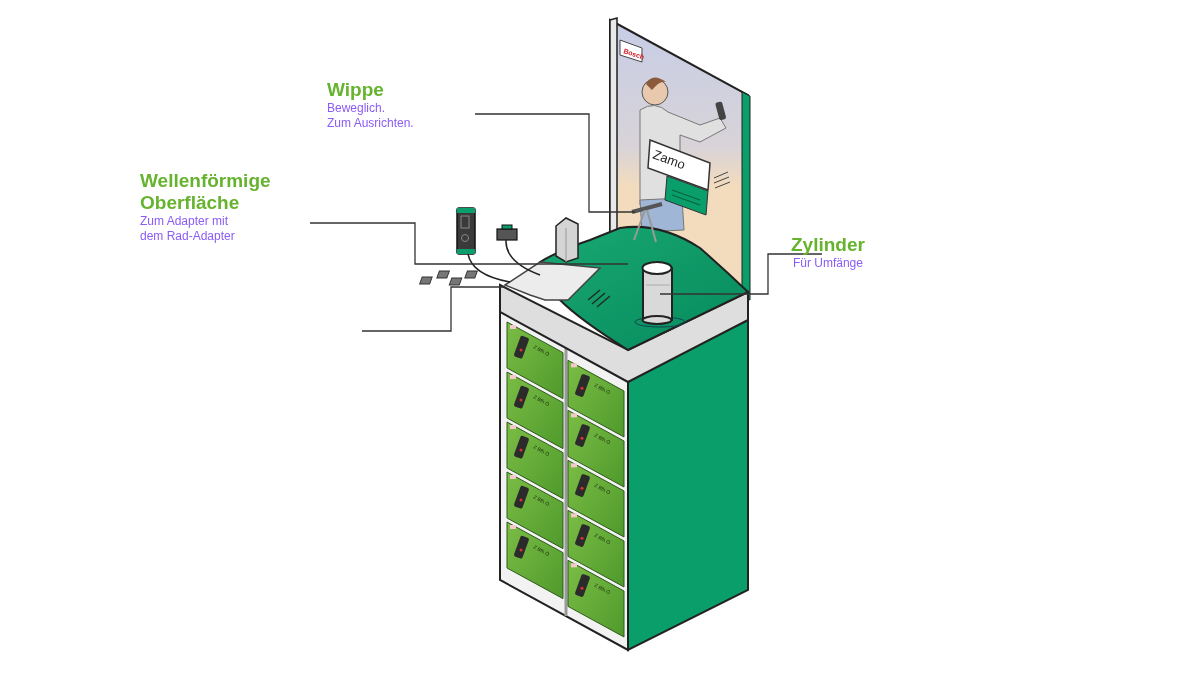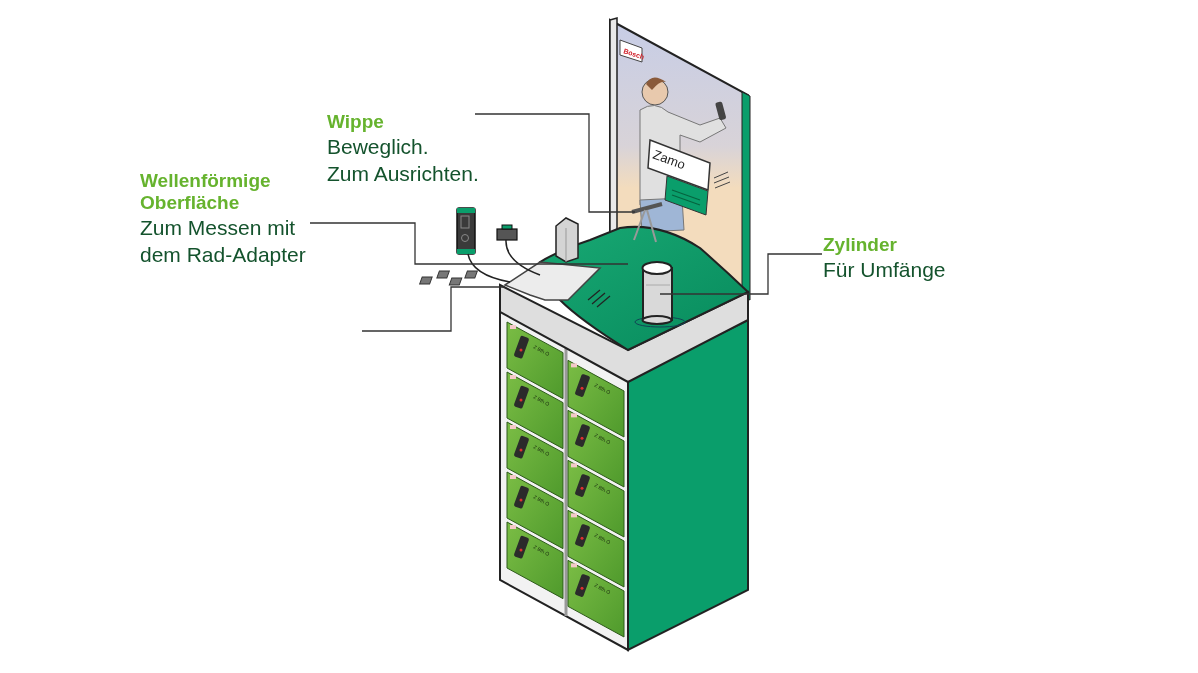--- a/index.html
+++ b/index.html
@@ -1,21 +1,21 @@
 <!DOCTYPE html>
 <html><head>
 <meta charset="utf-8">
 <style>
   html, body { margin: 0; padding: 0; background: #ffffff; }
   body { width: 1198px; height: 673px; position: relative; overflow: hidden;
          font-family: "Liberation Sans", sans-serif; }
   #stage { position: absolute; left: 0; top: 0; width: 1198px; height: 673px; }
   .label { position: absolute; line-height: 1.15; }
   .label .title { color: #66b32e; font-weight: bold; font-size: 19px; display: block; }
-  .label .desc { color: #14532d; font-size: 21px; display: block; line-height: 1.3; }
+  .label .desc { color: #8b5cf6; font-size: 12px; display: block; line-height: 1.3; }
   svg text { font-family: "Liberation Sans", sans-serif; }
 </style>
 </head>
 <body>
 
 <div id="stage">
   <svg width="1198" height="673" viewBox="0 0 1198 673">
     <defs>
       <linearGradient id="topGreen" x1="0" y1="0" x2="1" y2="1">
         <stop offset="0" stop-color="#18a873"></stop>
@@ -176,31 +176,31 @@
 
     <g fill="none" stroke="#333" stroke-width="1.3">
       <polyline points="475,114 589,114 589,212 635,212"></polyline>
       <polyline points="310,223 415,223 415,264 628,264"></polyline>
       <polyline points="362,331 451,331 451,287 505,287"></polyline>
       <polyline points="822,254 768,254 768,294 660,294"></polyline>
     </g>
   </svg>
 
   
-  <div class="label" style="left:327px; top:79px;margin-top:32px;">
+  <div class="label" style="left:327px; top:79px;">
     <span class="title">Wippe</span>
     <span class="desc">Beweglich.</span>
     <span class="desc">Zum Ausrichten.</span>
   </div>
 
   <div class="label" style="left:140px; top:170px;">
     <span class="title">Wellenförmige</span>
     <span class="title">Oberfläche</span>
-    <span class="desc">Zum Messen mit</span>
+    <span class="desc">Zum Adapter mit</span>
     <span class="desc">dem Rad-Adapter</span>
   </div>
 
 
-  <div class="label" style="left:823px; top:234px;">
+  <div class="label" style="left:791px; top:234px;text-align:center;">
     <span class="title">Zylinder</span>
     <span class="desc">Für Umfänge</span>
   </div>
 </div>
 
 </body></html>

